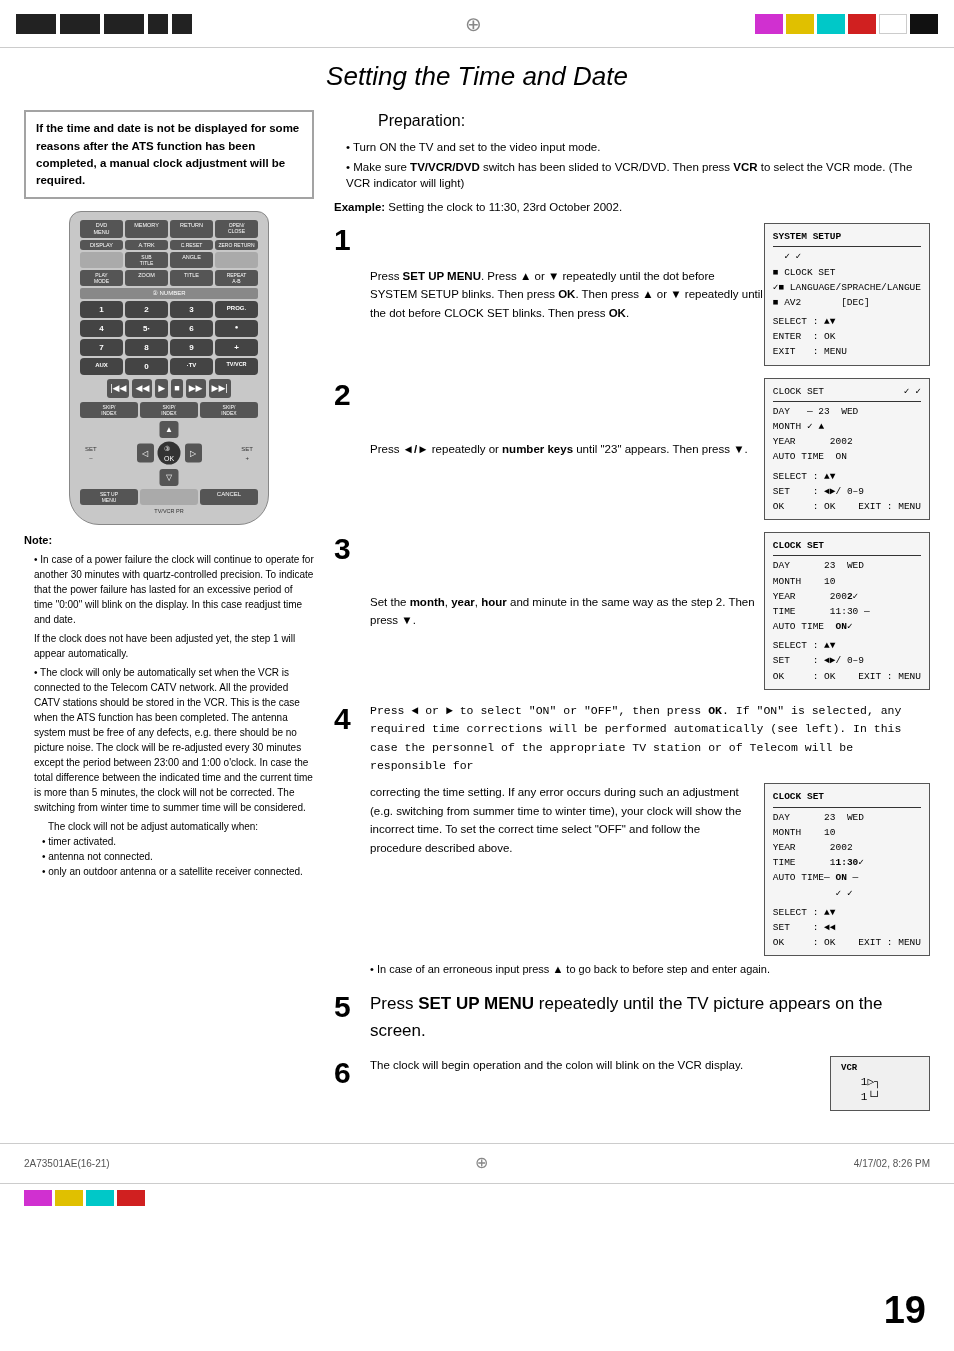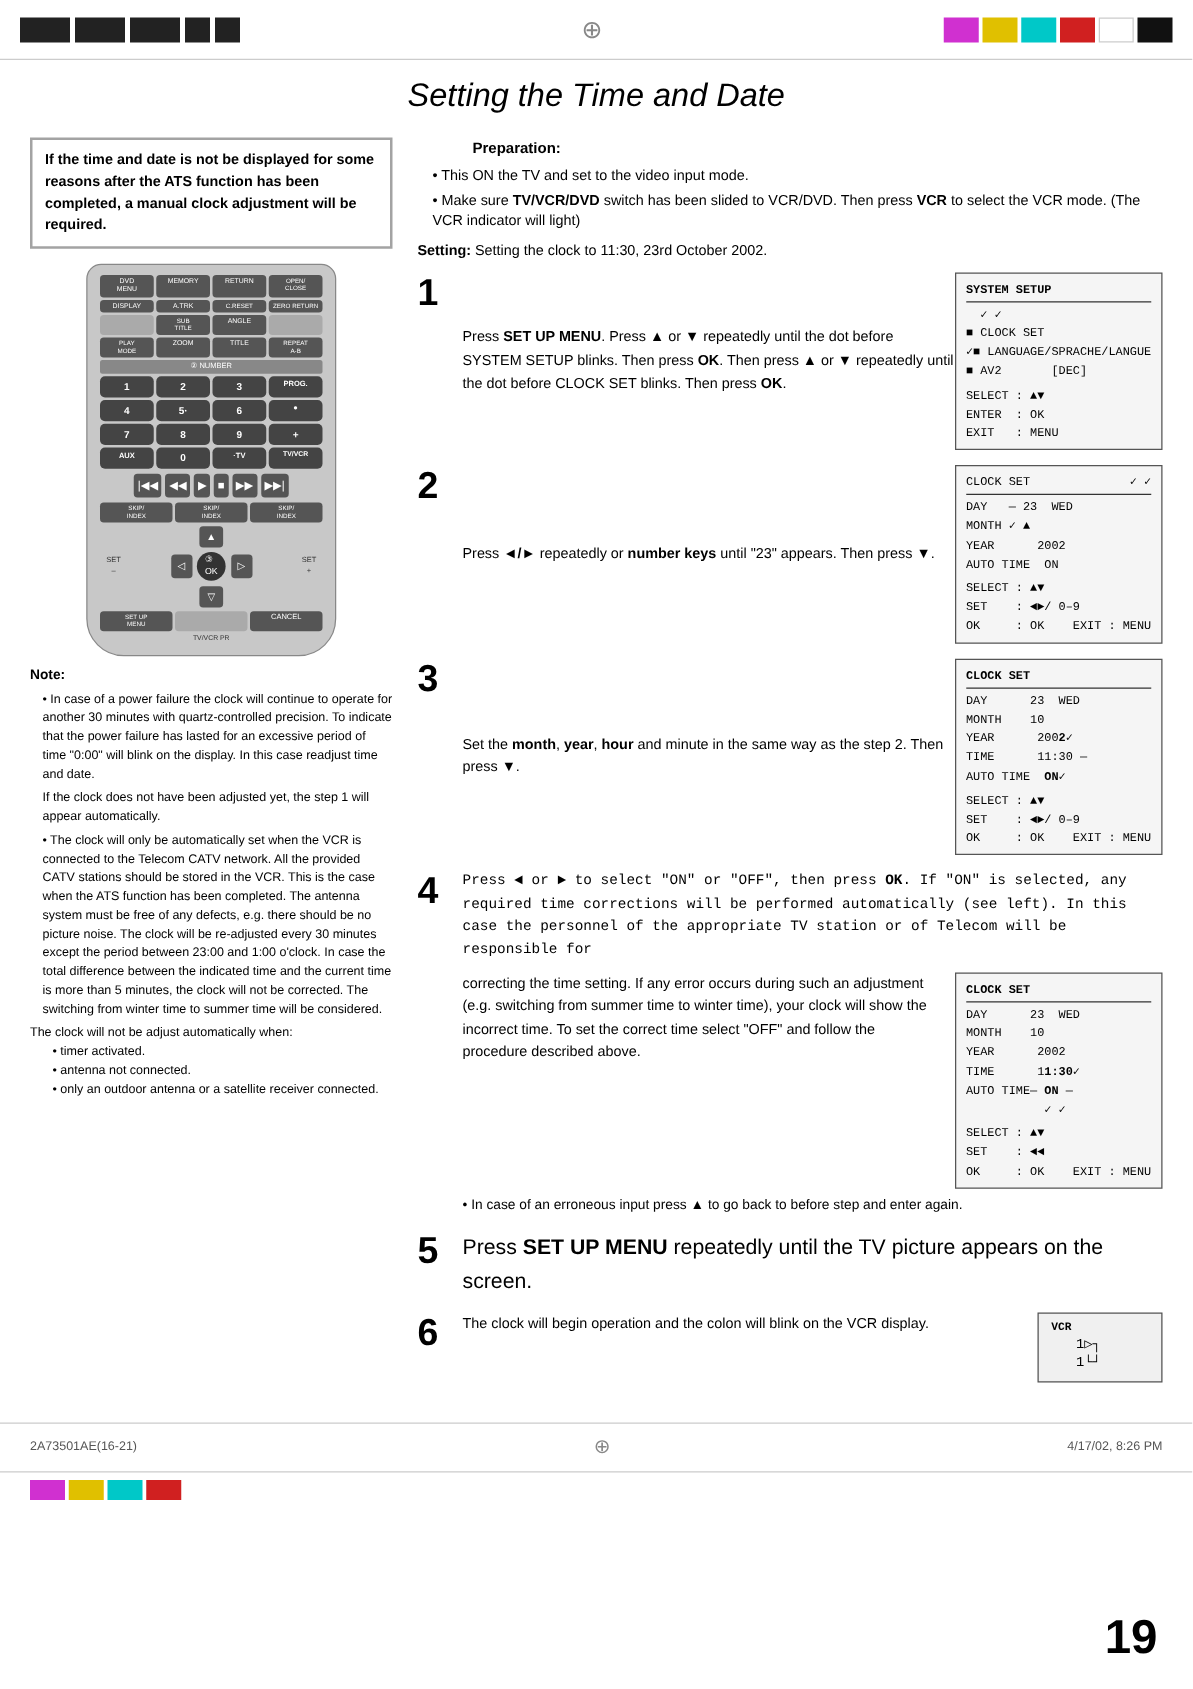--- a/index.html
+++ b/index.html
@@ -141,22 +141,22 @@
       line-height: 1.5;
     }
 
     .note-bullet {
       margin-left: 10px;
       margin-bottom: 2px;
     }
 
     
     .preparation-title {
-      font-weight: bold;
-      font-size: 12px;
+      font-weight: normal;
+      font-size: 16px;
       margin-bottom: 6px;
       padding-left: 44px;
     }
 
     .prep-bullet {
       margin-left: 12px;
       margin-bottom: 4px;
       font-size: 11.5px;
     }
 
@@ -350,38 +350,38 @@
           <div style="text-align:center;font-size:5.5px;color:#333;margin-top:3px;">TV/VCR PR</div>
         </div>
       </div>
 
       <div class="note-section">
         <div class="note-title">Note:</div>
         <div class="note-text">
           <p class="note-bullet">• In case of a power failure the clock will continue to operate for another 30 minutes with quartz-controlled precision. To indicate that the power failure has lasted for an excessive period of time "0:00" will blink on the display. In this case readjust time and date.</p>
           <p style="margin-left:10px;font-size:10px;margin-top:4px;">If the clock does not have been adjusted yet, the step 1 will appear automatically.</p>
           <p class="note-bullet" style="margin-top:4px;">• The clock will only be automatically set when the VCR is connected to the Telecom CATV network. All the provided CATV stations should be stored in the VCR. This is the case when the ATS function has been completed. The antenna system must be free of any defects, e.g. there should be no picture noise. The clock will be re-adjusted every 30 minutes except the period between 23:00 and 1:00 o'clock. In case the total difference between the indicated time and the current time is more than 5 minutes, the clock will not be corrected. The switching from winter time to summer time will be considered.</p>
-          <p style="margin-left:0;font-size:10px;margin-top:4px;">The clock will not be adjust automatically when:</p>
+          <p style="margin-left:24px;font-size:10px;margin-top:4px;">The clock will not be adjust automatically when:</p>
           <p style="margin-left:18px;font-size:10px;">• timer activated.</p>
           <p style="margin-left:18px;font-size:10px;">• antenna not connected.</p>
           <p style="margin-left:18px;font-size:10px;">• only an outdoor antenna or a satellite receiver connected.</p>
         </div>
       </div>
 
     </div>
 
     <div class="right-col">
 
       <div>
         <div class="preparation-title">Preparation:</div>
-        <p class="prep-bullet">• This ON the TV and set to the video input mode.</p>
+        <p class="prep-bullet">• Turn ON the TV and set to the video input mode.</p>
         <p class="prep-bullet">• Make sure <strong>TV/VCR/DVD</strong> switch has been slided to VCR/DVD. Then press <strong>VCR</strong> to select the VCR mode. (The VCR indicator will light)</p>
       </div>
 
-      <p class="example-line"><strong>Setting:</strong> Setting the clock to 11:30, 23rd October 2002.</p>
+      <p class="example-line"><strong>Example:</strong> Setting the clock to 11:30, 23rd October 2002.</p>
 
       <div class="step-row">
         <div class="step-num-large">1</div>
         <div class="step-body">
           <div class="step-with-box">
             <div class="step-text-part">
               <p style="font-size:11.5px;line-height:1.6;">Press <strong>SET UP MENU</strong>. Press ▲ or ▼ repeatedly until the dot before SYSTEM SETUP blinks. Then press <strong>OK</strong>. Then press ▲ or ▼ repeatedly until the dot before CLOCK SET blinks. Then press <strong>OK</strong>.</p>
             </div>
             <div class="screen-box">
               <div class="screen-title">SYSTEM SETUP</div>

